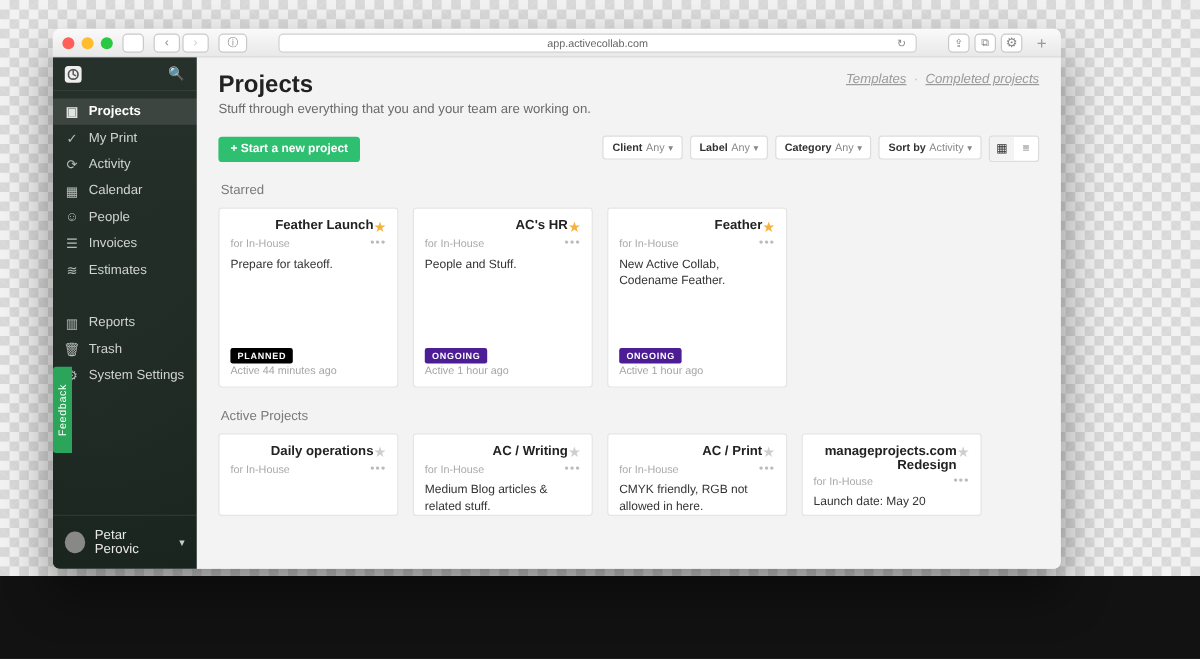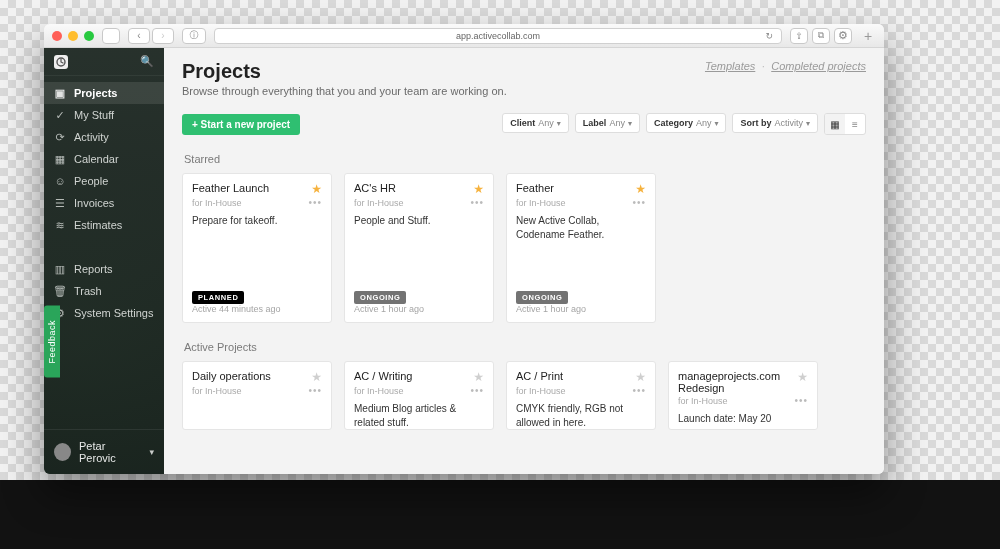--- a/index.html
+++ b/index.html
@@ -20,21 +20,21 @@
     background: #f2f2f2; border-radius: 6px; overflow: hidden;
     box-shadow: 0 20px 40px rgba(0,0,0,0.45);
   }
   .titlebar { height: 24px; background: linear-gradient(#fafafa,#e8e8e8); border-bottom: 1px solid #d5d5d5; display: flex; align-items: center; padding: 0 8px; gap: 8px; }
   .traffic { display: flex; gap: 6px; }
   .dot { width: 10px; height: 10px; border-radius: 50%; }
   .dot.red{background:#ff5f57}.dot.yellow{background:#ffbd2e}.dot.green{background:#28c940}
   .sq { width:18px;height:16px;border:1px solid #c9c9c9;border-radius:4px;background:#fff;}
   .navset{display:flex;gap:2px;}
   .navset .sq{width:22px;}
-  .addr { flex:1; margin:0 0; height:16px; border:1px solid #d0d0d0; border-radius:4px; background:#fff; display:flex; align-items:center; justify-content:center; font-size:9px; color:#666; position:relative;text-align:center;}
+  .addr { flex:1; margin:0 18px; height:16px; border:1px solid #d0d0d0; border-radius:4px; background:#fff; display:flex; align-items:center; justify-content:center; font-size:9px; color:#666; position:relative;text-align:center;}
   .addr .reload{position:absolute;right:8px;color:#888;}
   .tbtns{display:flex;gap:4px;}
   .window-body{display:flex;height:calc(100% - 24px);}
   .sidebar{width:120px;background:#2f3a33;background:linear-gradient(rgba(40,50,45,.92),rgba(25,35,30,.92)),radial-gradient(circle at 30% 70%,#3c5c3f 0,#1e2a22 60%);color:#d8dbd9;display:flex;flex-direction:column;font-size:11px;}
   .sb-top{height:28px;display:flex;align-items:center;justify-content:space-between;padding:0 10px;border-bottom:1px solid rgba(255,255,255,.06);}
   .logo{width:14px;height:14px;border-radius:3px;background:#eee;display:flex;align-items:center;justify-content:center;color:#333;font-size:9px;}
   .sb-group{padding-top:6px;}
   .sb-item{display:flex;align-items:center;gap:8px;padding:5px 10px;color:#d0d4d1;cursor:pointer;}
   .sb-item.active{background:rgba(255,255,255,.10);color:#fff;font-weight:600;}
   .sb-item .ic{width:12px;height:12px;opacity:.85;display:flex;align-items:center;justify-content:center;}
@@ -57,30 +57,30 @@
   .filter .val{color:#888;}
   .caret{font-size:8px;color:#888;}
   .view-toggle{display:flex;border:1px solid #ddd;border-radius:3px;overflow:hidden;background:#fff;}
   .view-toggle span{width:20px;height:20px;display:flex;align-items:center;justify-content:center;font-size:10px;color:#888;cursor:pointer;}
   .view-toggle span.active{background:#f3f3f3;color:#333;}
   .section-title{font-size:11px;color:#7a7a7a;margin:18px 0 8px 2px;}
   .cards{display:flex;gap:12px;}
   .card{width:150px;background:#fff;border:1px solid #e5e5e5;border-radius:3px;display:flex;flex-direction:column;}
   .card.tall{height:150px;}
   .card-head{display:flex;align-items:flex-start;padding:8px 9px 0 9px;}
-  .card-head .title{font-size:11px;font-weight:400;color:#222;flex:1;}
+  .card-head .title{font-size:11px;font-weight:700;color:#222;flex:1;text-align:right;}
   .star{color:#f6b23e;font-size:12px;cursor:pointer;}
   .star.off{color:#cfcfcf;}
   .sub-row{display:flex;align-items:center;padding:1px 9px 0 9px;font-size:9px;color:#aaa;}
   .more{margin-left:auto;color:#bbb;letter-spacing:1px;cursor:pointer;font-size:10px;}
   .desc{padding:6px 9px 0 9px;font-size:10px;color:#333;line-height:1.35;}
   .card-footer{margin-top:auto;padding:6px 9px 8px 9px;}
   .badge{display:inline-block;font-size:7.5px;font-weight:700;letter-spacing:.6px;padding:2px 6px;border-radius:2px;color:#fff;}
   .badge.planned{background:#000000;}
-  .badge.ongoing{background:#737373;}
+  .badge.ongoing{background:#4c1d95;}
   .activity{font-size:9px;color:#a5a5a5;margin-top:0;}
   svg{display:block;}
 </style>
 </head>
 <body>
 
 <div class="checker"></div>
 
 <div class="window">
 
@@ -119,21 +119,21 @@
         </span>
         <span style="color:#c9ccca;font-size:11px;">🔍</span>
       </div>
       <div class="sb-group">
         <div class="sb-item active">
             <span class="ic">▣</span>
             <span>Projects</span>
           </div>
         <div class="sb-item">
             <span class="ic">✓</span>
-            <span>My Stuff</span>
+            <span>My Print</span>
           </div>
         <div class="sb-item">
             <span class="ic">⟳</span>
             <span>Activity</span>
           </div>
         <div class="sb-item">
             <span class="ic">▦</span>
             <span>Calendar</span>
           </div>
         <div class="sb-item">
@@ -172,21 +172,21 @@
         </div>
       </div>
     </div>
 
     <div class="feedback">Feedback</div>
 
     <div class="main">
       <div class="head-row">
         <div class="page-head">
           <h1>Projects</h1>
-          <p>Browse through everything that you and your team are working on.</p>
+          <p>Stuff through everything that you and your team are working on.</p>
         </div>
         <div class="head-actions">
           <a>Templates</a>
           <span style="color:#bbb;"> &nbsp;·&nbsp; </span>
           <a>Completed projects</a>
         </div>
       </div>
 
       <div class="toolbar">
         <button class="new-btn">+ Start a new project</button>

